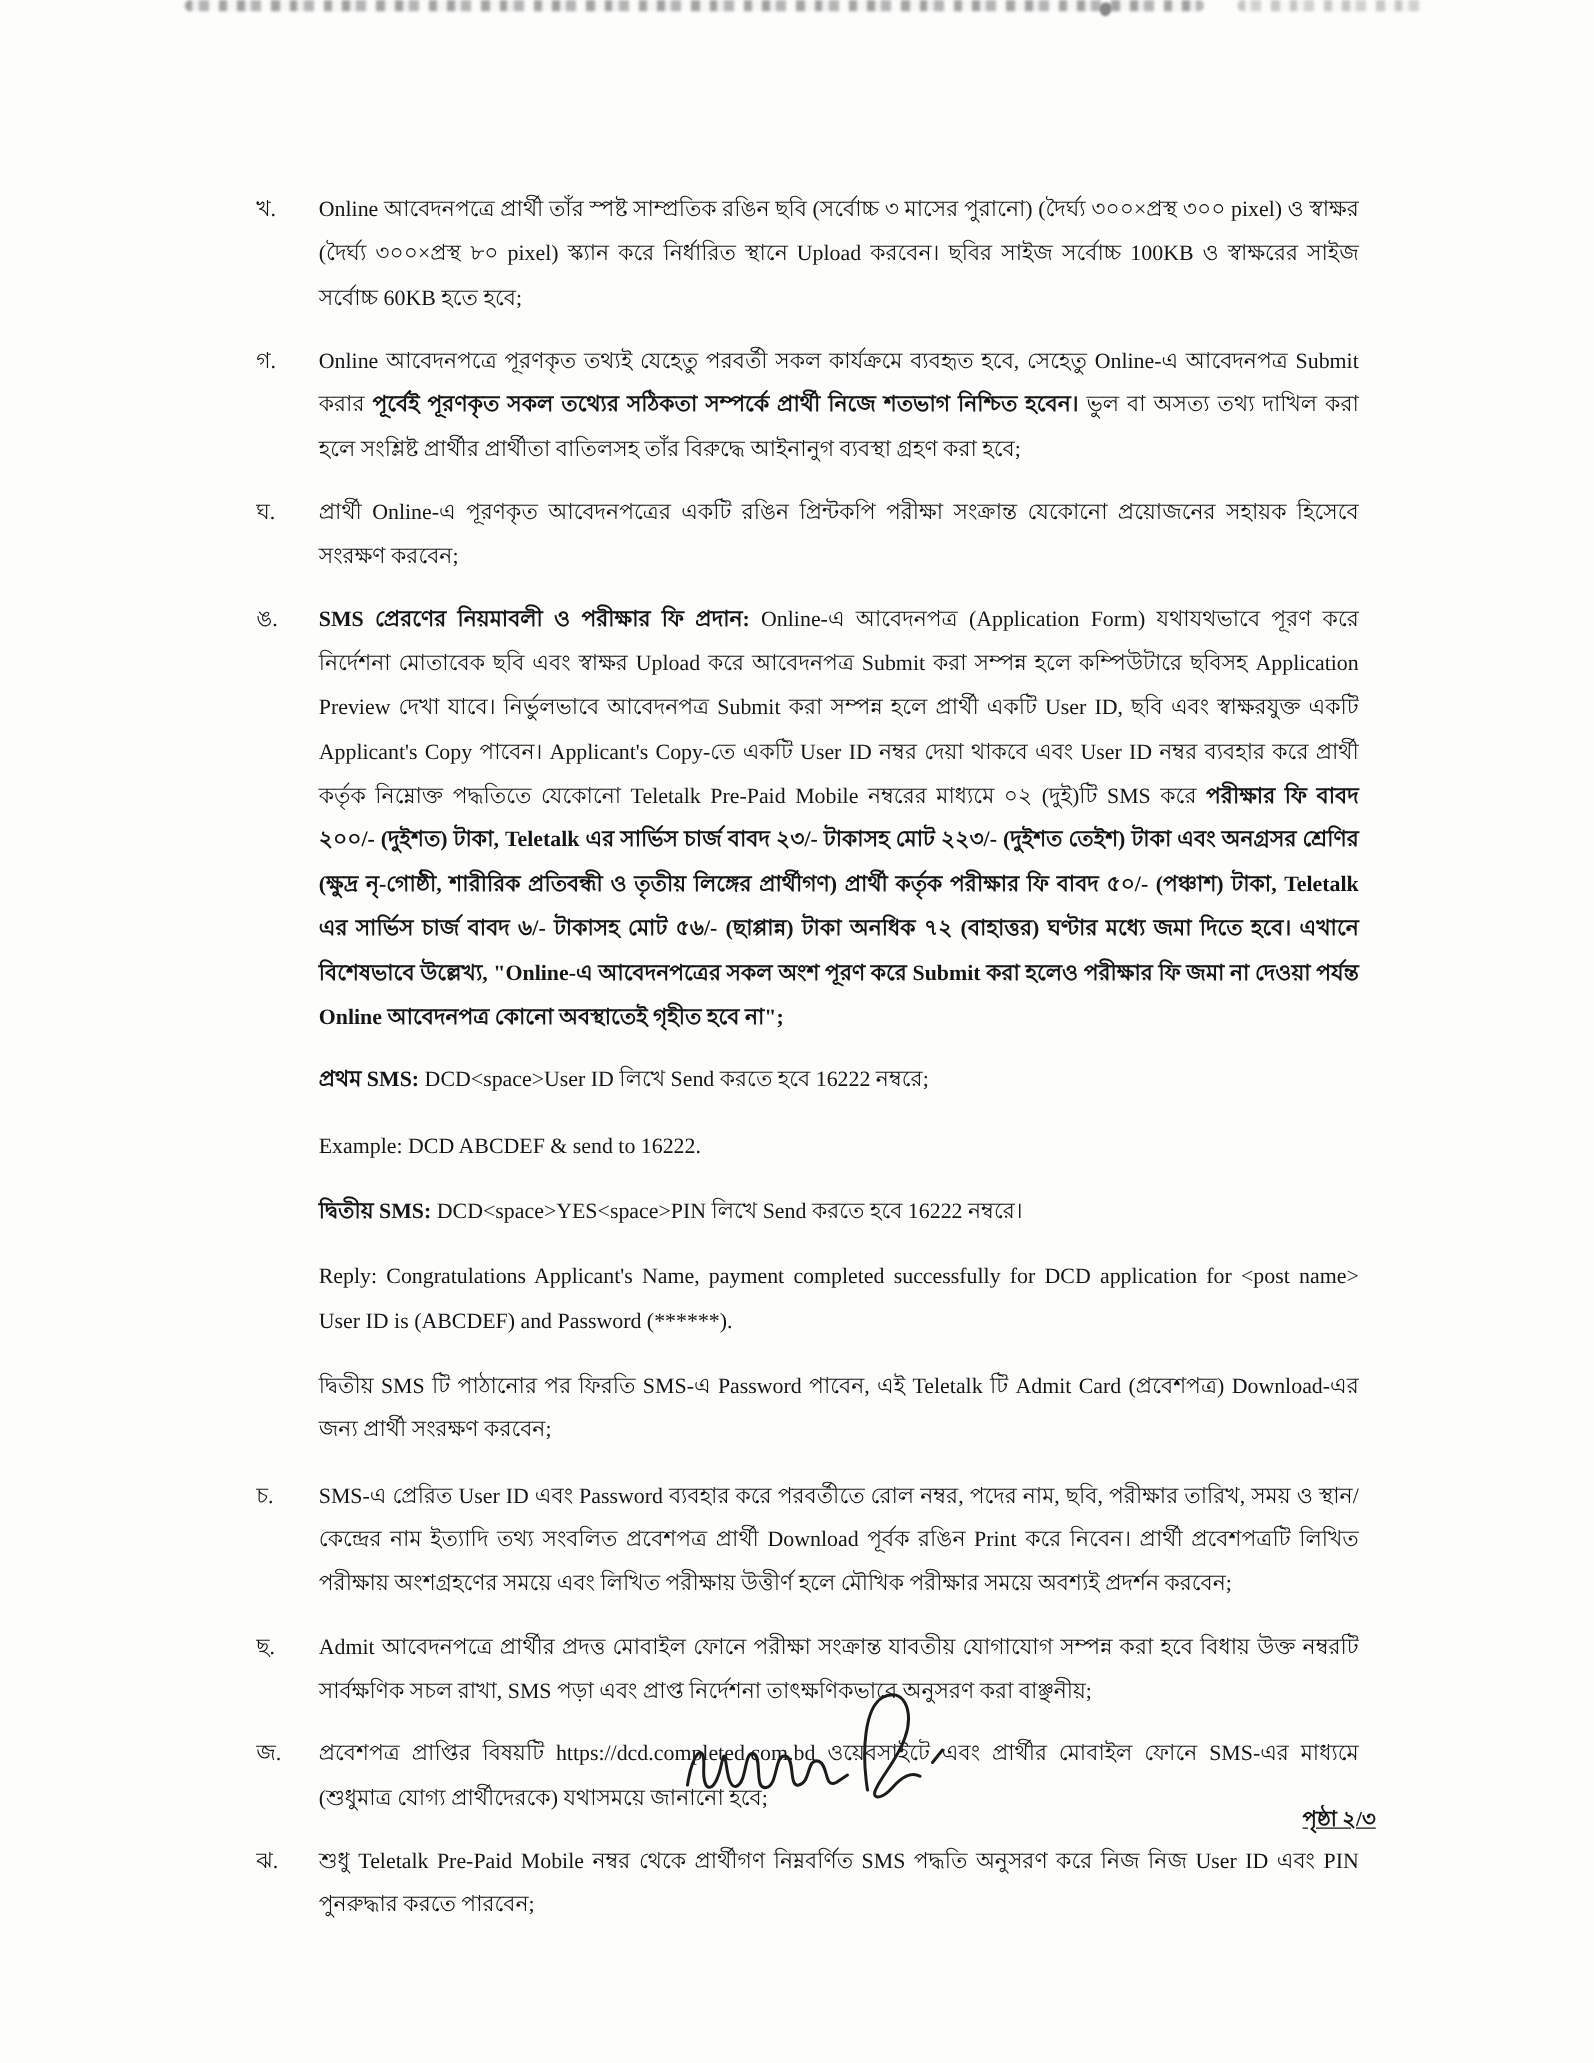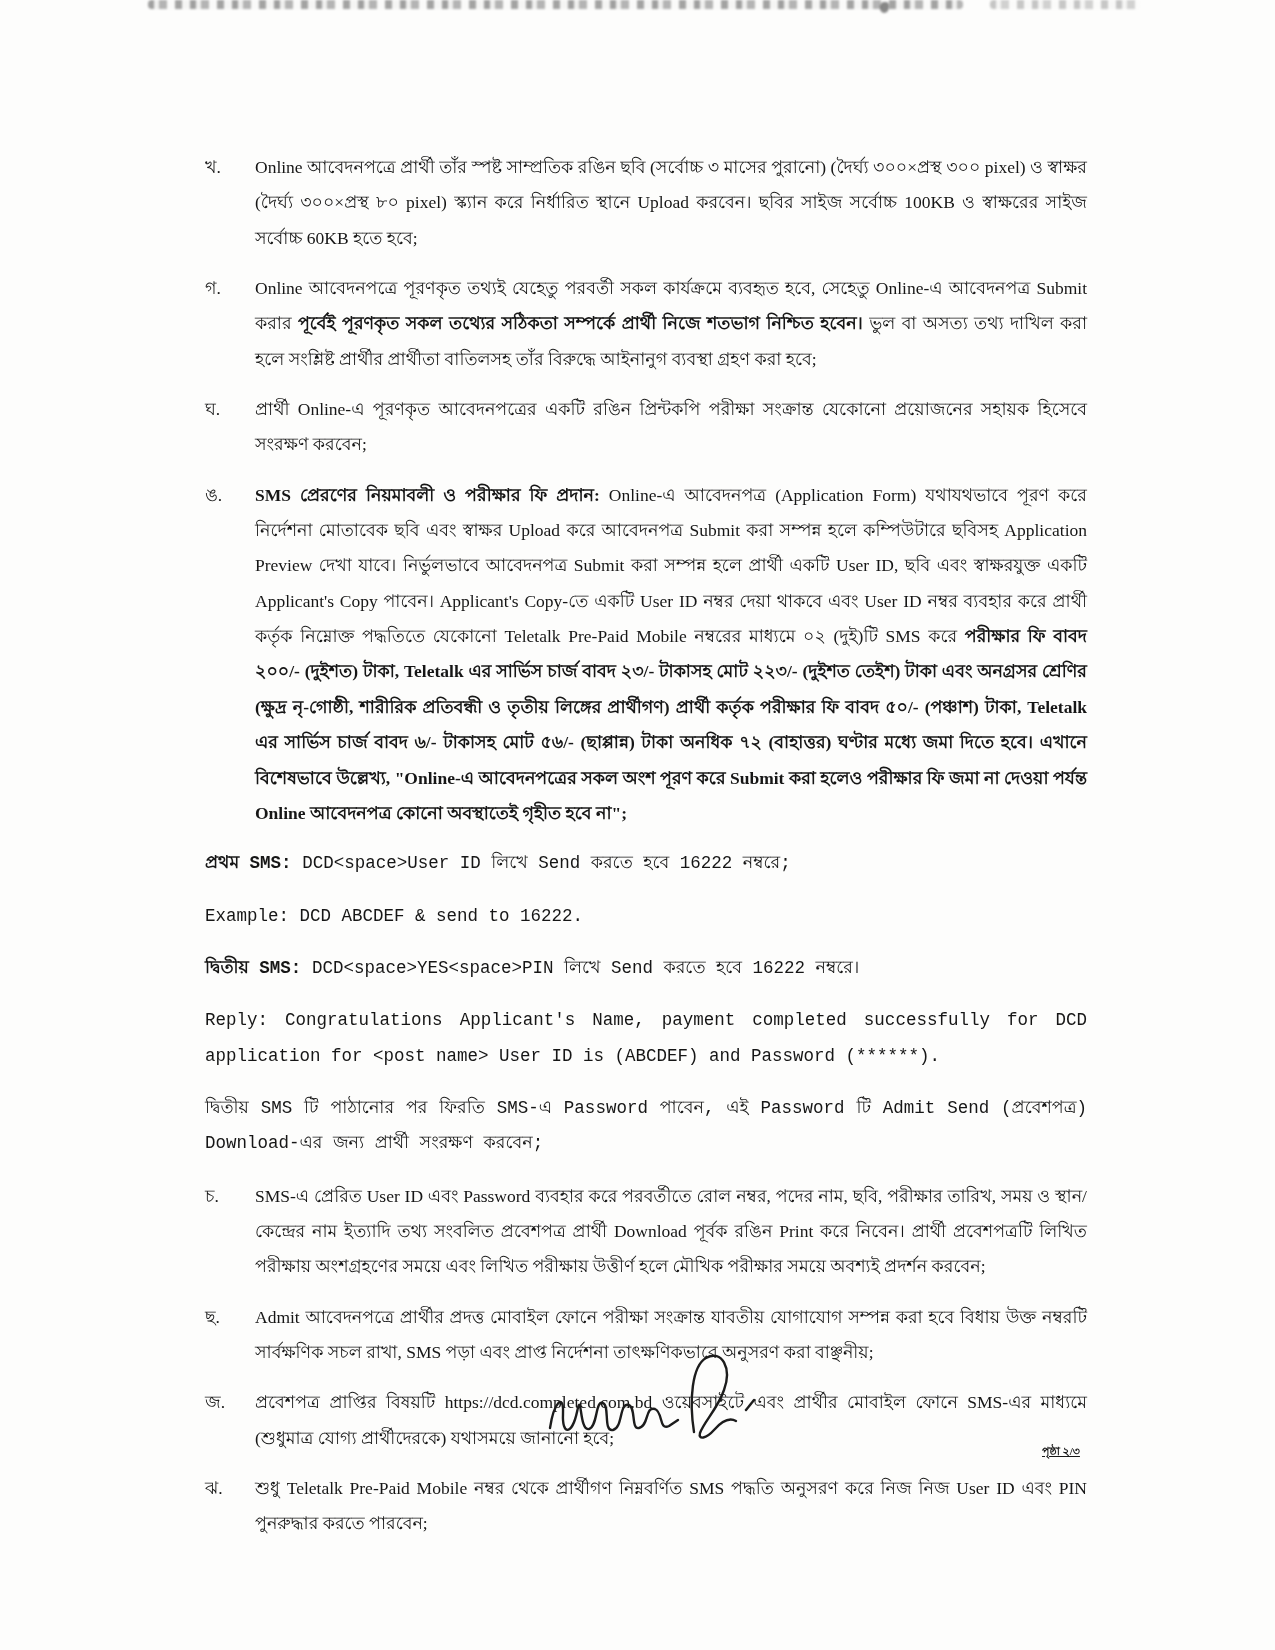--- a/index.html
+++ b/index.html
@@ -44,35 +44,35 @@
     left: 205px;
     top: 150px;
     width: 882px;
     font-size: 17.5px;
     line-height: 2.02;
     text-align: justify;
   }
   .block { margin-bottom: 15px; }
   .item { display: grid; grid-template-columns: 50px 1fr; }
   .item .marker { text-align: left; }
-  .sub  { margin-bottom: 17px; font-family: Liberation Mono, monospace; }
+  .sub  { margin-left: 50px; margin-bottom: 17px; }
   .b { font-weight: bold; }
 
   .signature {
     position: absolute;
     left: 538px;
     top: 1338px;
     width: 245px;
     height: 118px;
   }
   .page-label {
     position: absolute;
     left: 1042px;
     top: 1444px;
-    font-size: 11px;
+    font-size: 17px;
     font-weight: bold;
     text-decoration: underline;
     line-height: 1.4;
     text-align: center;
   }
 </style>
 </head>
 <body>
 
 <div class="page">
@@ -104,21 +104,21 @@
       <div class="block sub">
         <div class="text"><span>Example: DCD ABCDEF &amp; send to 16222.</span></div>
       </div>
       <div class="block sub">
         <div class="text"><span class="b">দ্বিতীয় SMS:</span><span> DCD&lt;space&gt;YES&lt;space&gt;PIN লিখে Send করতে হবে 16222 নম্বরে।</span></div>
       </div>
       <div class="block sub">
         <div class="text"><span>Reply: Congratulations Applicant's Name, payment completed successfully for DCD application for &lt;post name&gt; User ID is (ABCDEF) and Password (******).</span></div>
       </div>
       <div class="block sub">
-        <div class="text"><span>দ্বিতীয় SMS টি পাঠানোর পর ফিরতি SMS-এ Password পাবেন, এই Password টি Admit Send (প্রবেশপত্র) Download-এর জন্য প্রার্থী সংরক্ষণ করবেন;</span></div>
+        <div class="text"><span>দ্বিতীয় SMS টি পাঠানোর পর ফিরতি SMS-এ Password পাবেন, এই Teletalk টি Admit Card (প্রবেশপত্র) Download-এর জন্য প্রার্থী সংরক্ষণ করবেন;</span></div>
       </div>
       <div class="block item">
         <span class="marker">চ.</span>
         <div class="text"><span>SMS-এ প্রেরিত User ID এবং Password ব্যবহার করে পরবর্তীতে রোল নম্বর, পদের নাম, ছবি, পরীক্ষার তারিখ, সময় ও স্থান/কেন্দ্রের নাম ইত্যাদি তথ্য সংবলিত প্রবেশপত্র প্রার্থী Download পূর্বক রঙিন Print করে নিবেন। প্রার্থী প্রবেশপত্রটি লিখিত পরীক্ষায় অংশগ্রহণের সময়ে এবং লিখিত পরীক্ষায় উত্তীর্ণ হলে মৌখিক পরীক্ষার সময়ে অবশ্যই প্রদর্শন করবেন;</span></div>
       </div>
       <div class="block item">
         <span class="marker">ছ.</span>
         <div class="text"><span>Admit আবেদনপত্রে প্রার্থীর প্রদত্ত মোবাইল ফোনে পরীক্ষা সংক্রান্ত যাবতীয় যোগাযোগ সম্পন্ন করা হবে বিধায় উক্ত নম্বরটি সার্বক্ষণিক সচল রাখা, SMS পড়া এবং প্রাপ্ত নির্দেশনা তাৎক্ষণিকভাবে অনুসরণ করা বাঞ্ছনীয়;</span></div>
       </div>
       <div class="block item">

